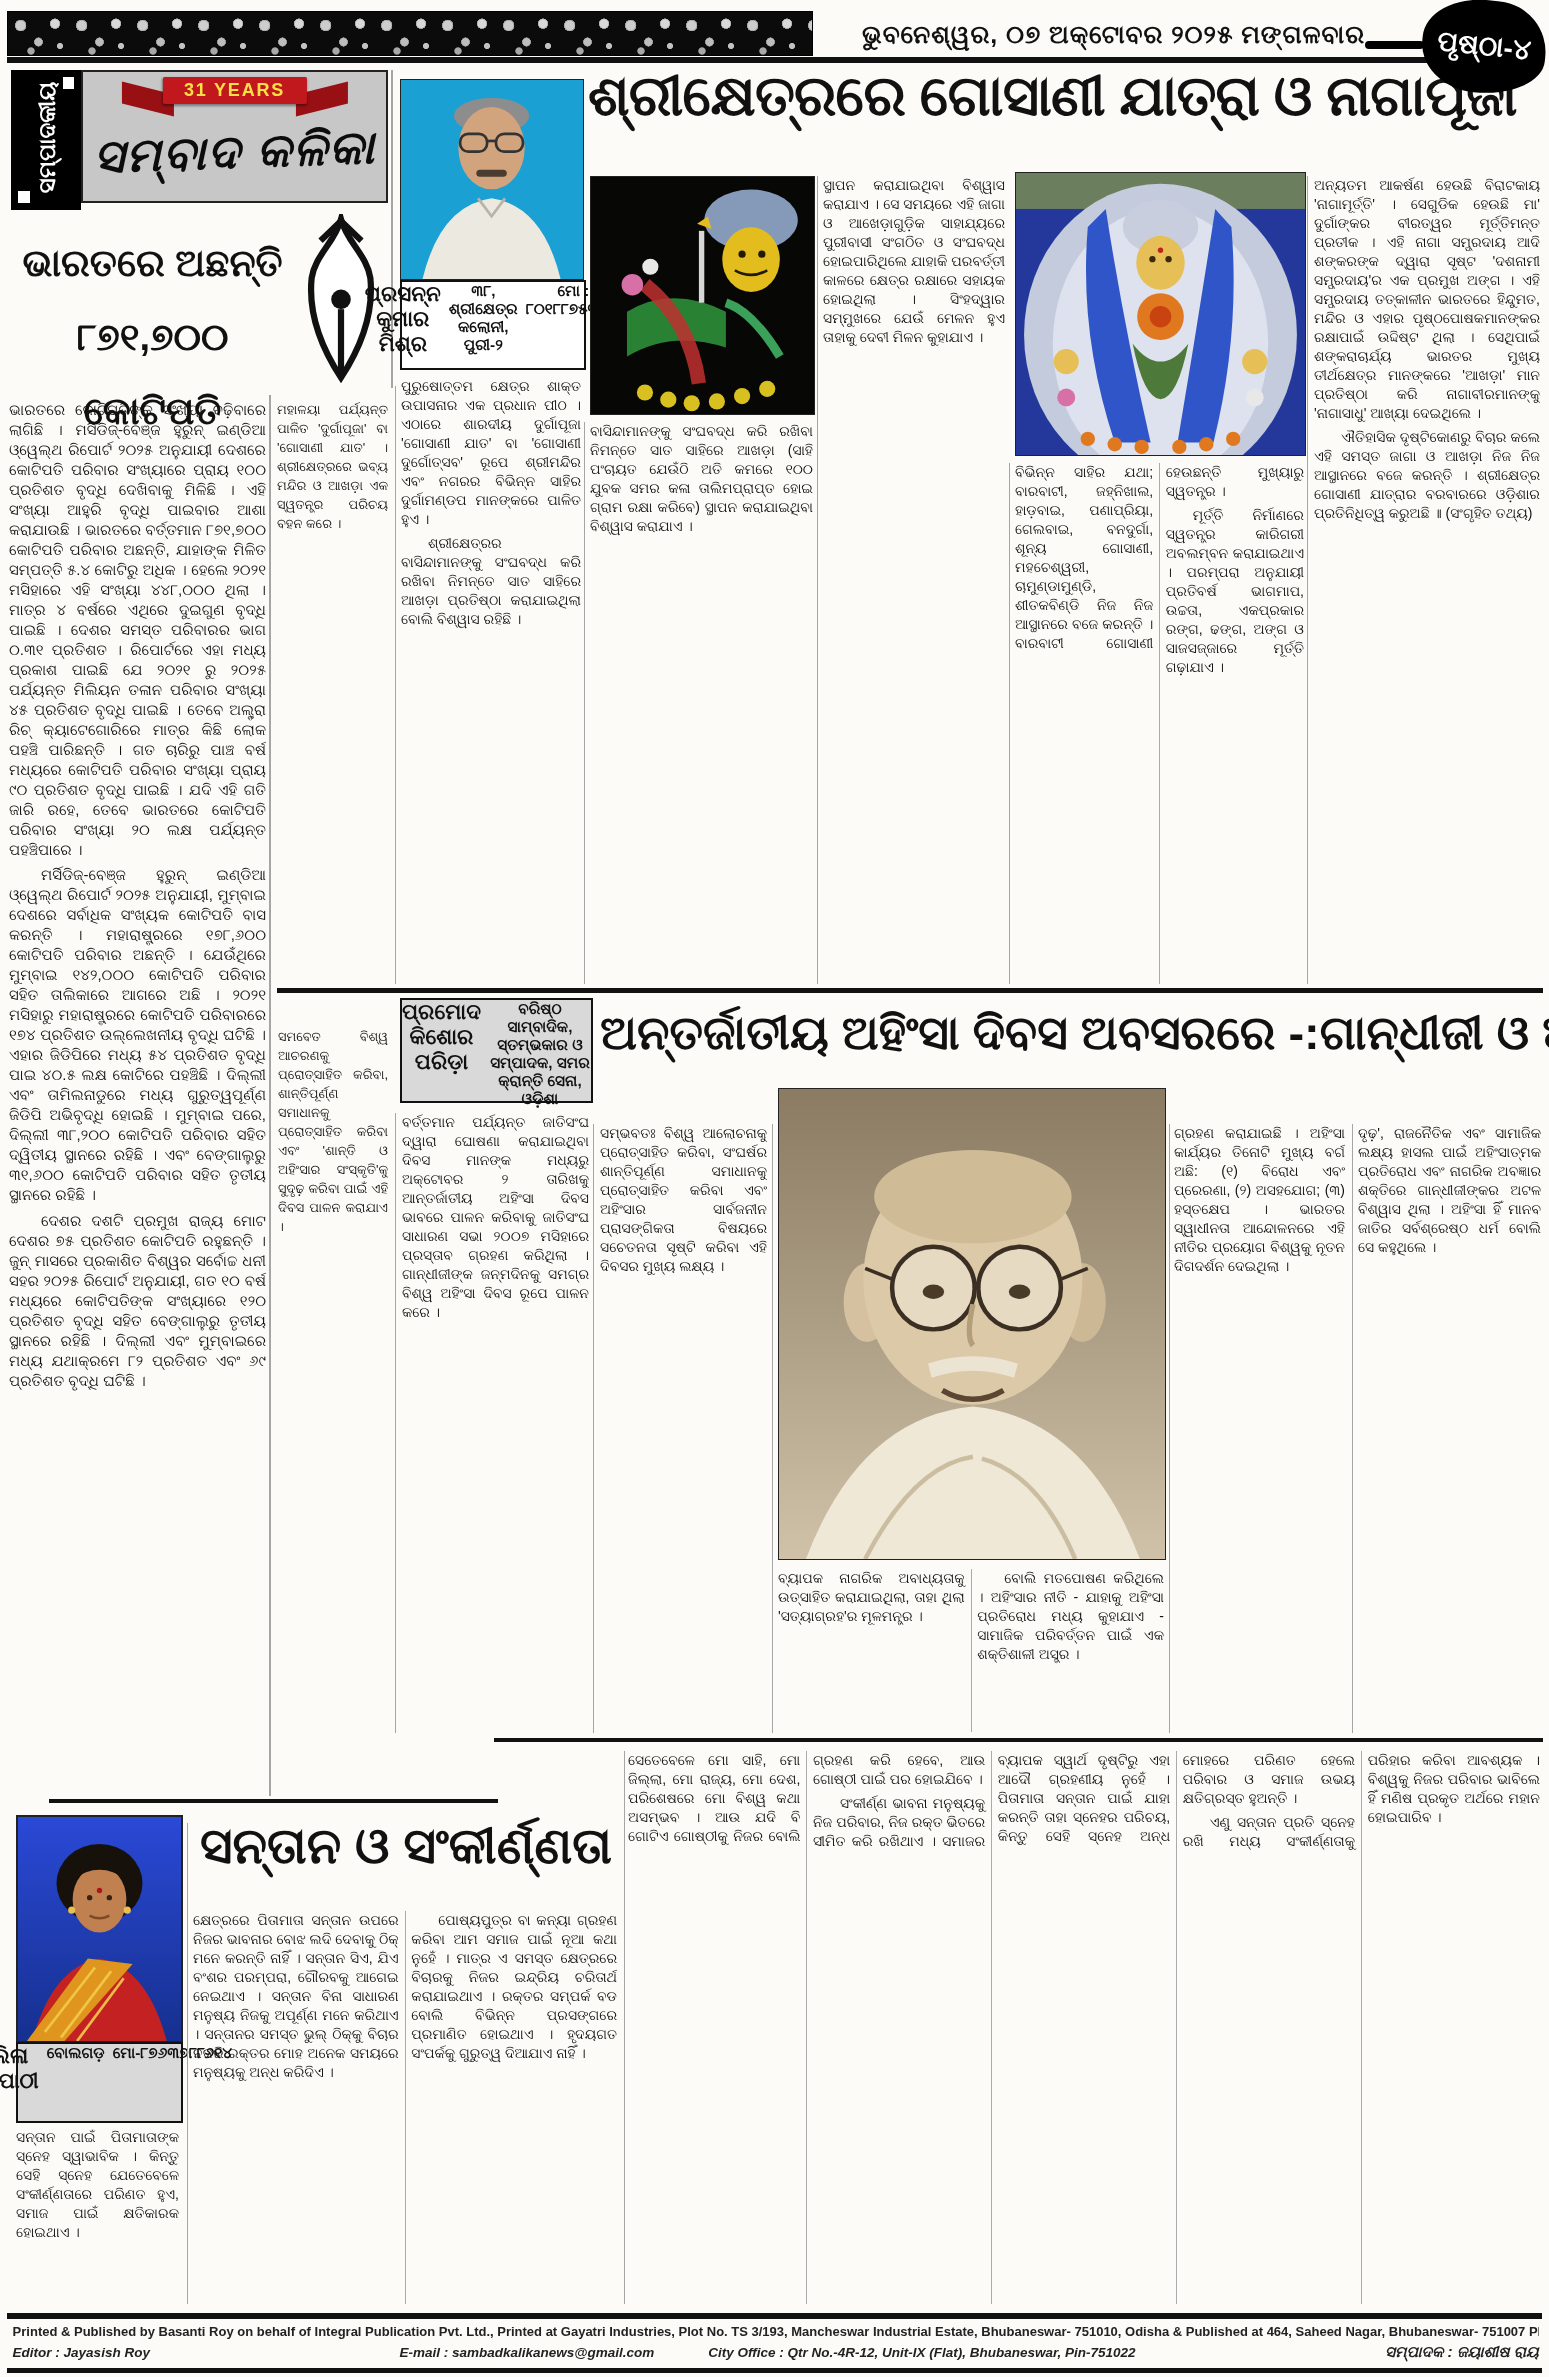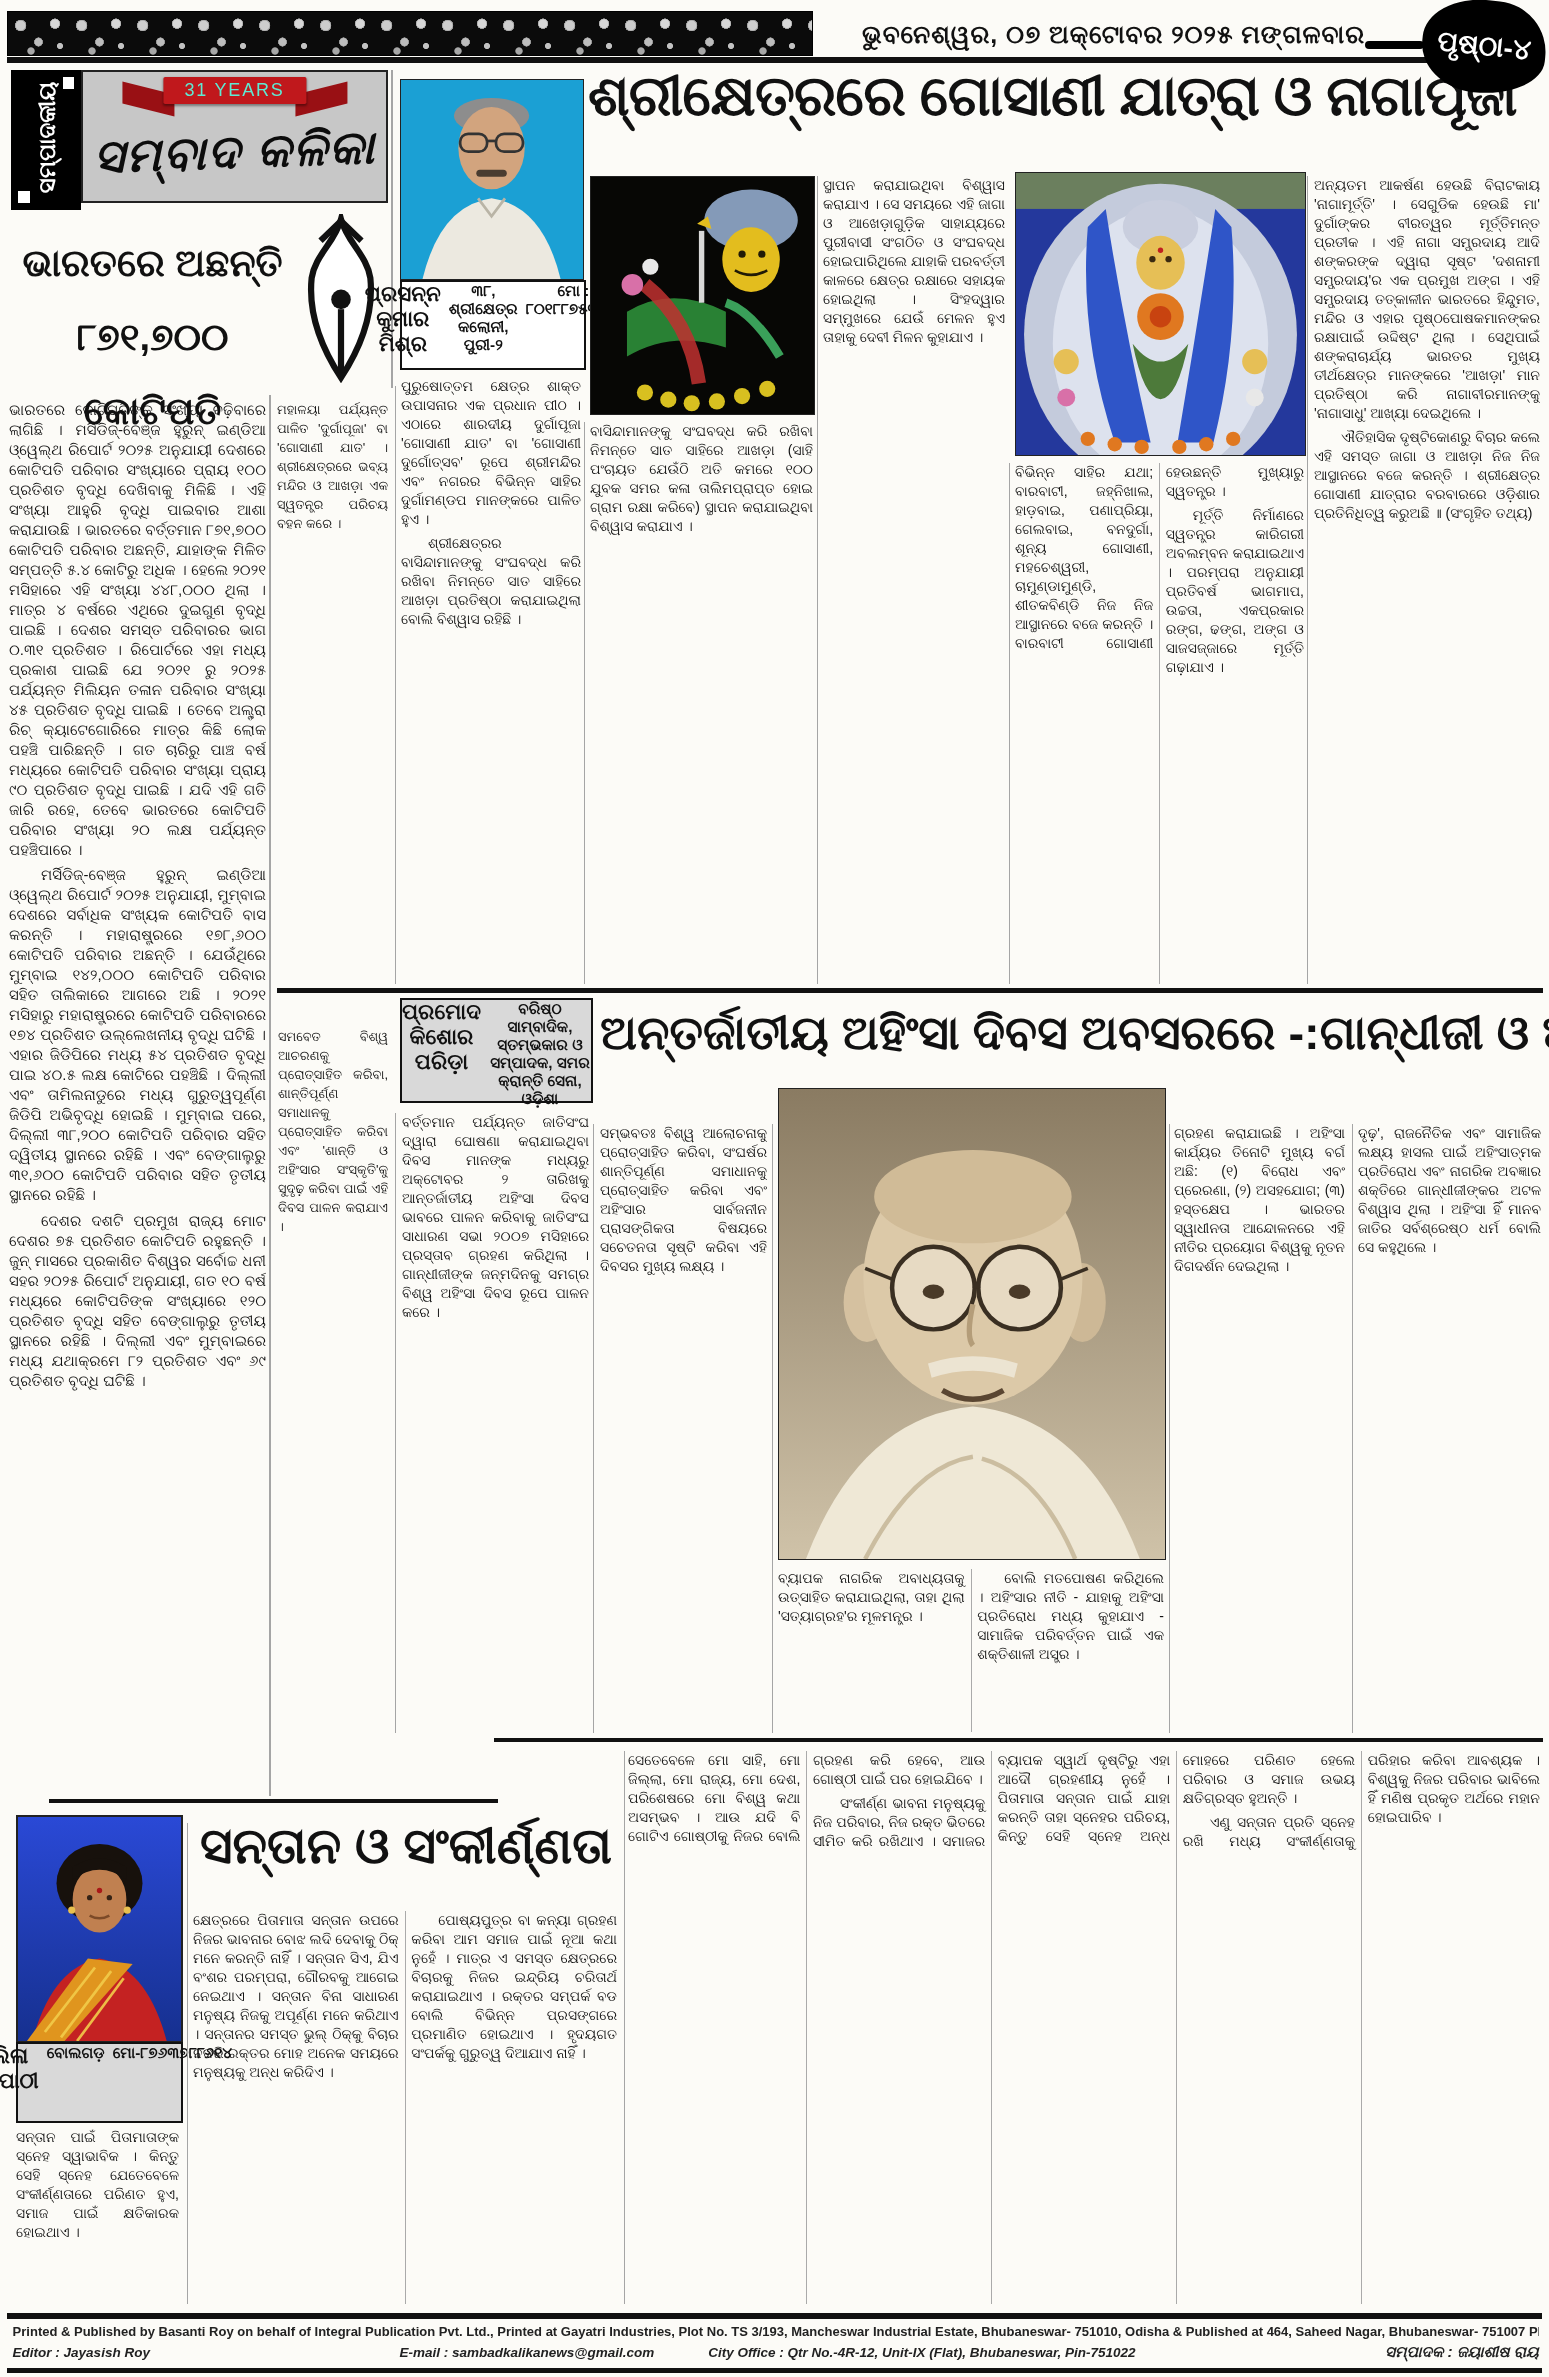--- a/index.html
+++ b/index.html
@@ -23,21 +23,21 @@
     color:#fff;display:flex;align-items:center;justify-content:center;
     font-size:28px;font-weight:bold;z-index:5;}
   
   .ed-tab{position:absolute;left:10.8px;top:70px;width:70px;height:140px;background:#000;z-index:2;}
   .ed-tab span{position:absolute;left:-34px;top:54px;width:140px;text-align:center;color:#fff;
     font-size:23px;font-weight:bold;transform:rotate(-90deg);white-space:nowrap;}
   .ed-tab .sq{position:absolute;width:11.7px;height:11.7px;background:#fff;}
   .logo-box{position:absolute;left:81px;top:70px;width:303px;height:129px;background:#c7c7c7;
     border:2.7px solid #222;z-index:1;}
   .ribbon{position:absolute;left:50%;top:5.4px;transform:translateX(-50%);z-index:2;}
-  .ribbon-mid{background:#c0181c;color:#5eead4;font-weight:normal;font-size:18px;letter-spacing:1.8px;
+  .ribbon-mid{background:#c0181c;color:#fde047;font-weight:bold;font-size:18px;letter-spacing:1.8px;
     padding:2.7px 21.5px;border-radius:1.8px;white-space:nowrap;box-shadow:0 1.8px 2.7px rgba(0,0,0,.4);}
   .ribbon:before,.ribbon:after{content:"";position:absolute;top:10.8px;width:52px;height:21.5px;background:#991014;z-index:-1;}
   .ribbon:before{left:-41px;transform:skewY(14deg);}
   .ribbon:after{right:-41px;transform:skewY(-14deg);}
   .logo-script{position:absolute;left:0;right:0;top:52px;text-align:center;font-size:47px;
     font-weight:800;font-style:italic;letter-spacing:1.8px;transform:rotate(-2deg);color:#0c0c0c;}
   
   .ed-headline{position:absolute;left:12.6px;top:226px;width:280px;text-align:center;
     font-size:38px;font-weight:700;line-height:1.95;}
   .pen-icon{position:absolute;left:296px;top:214px;width:90px;height:169px;}

